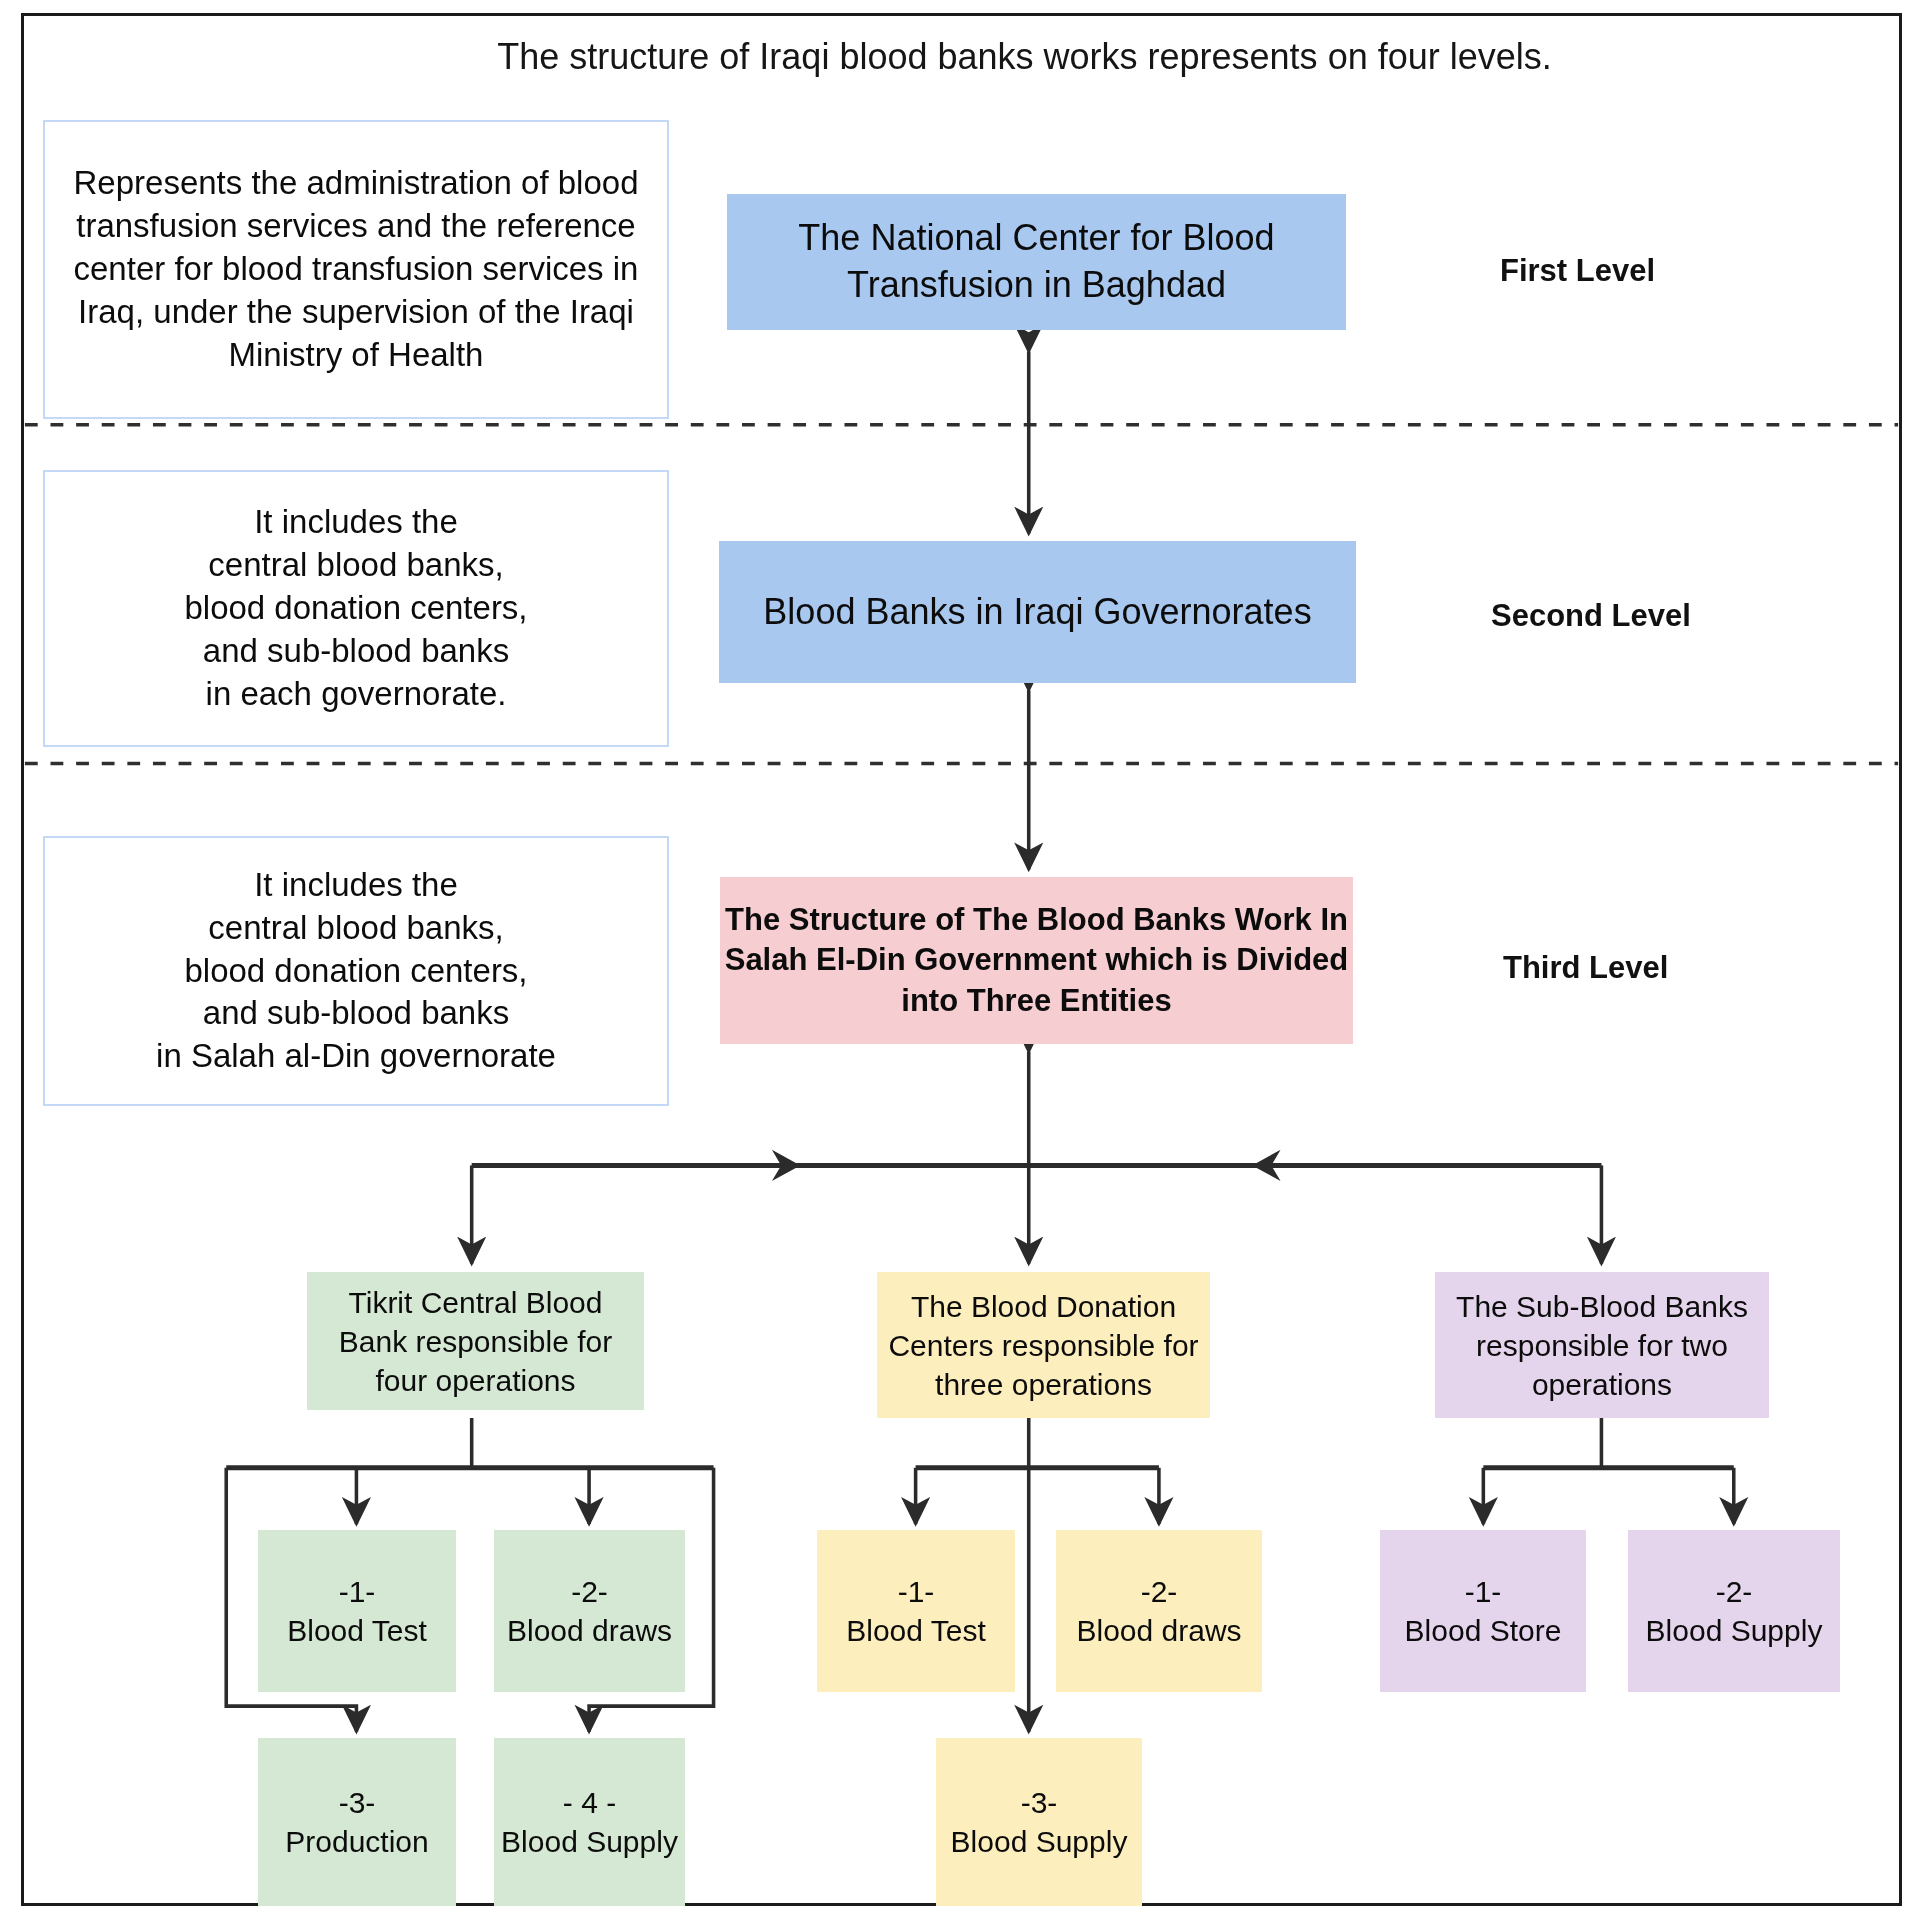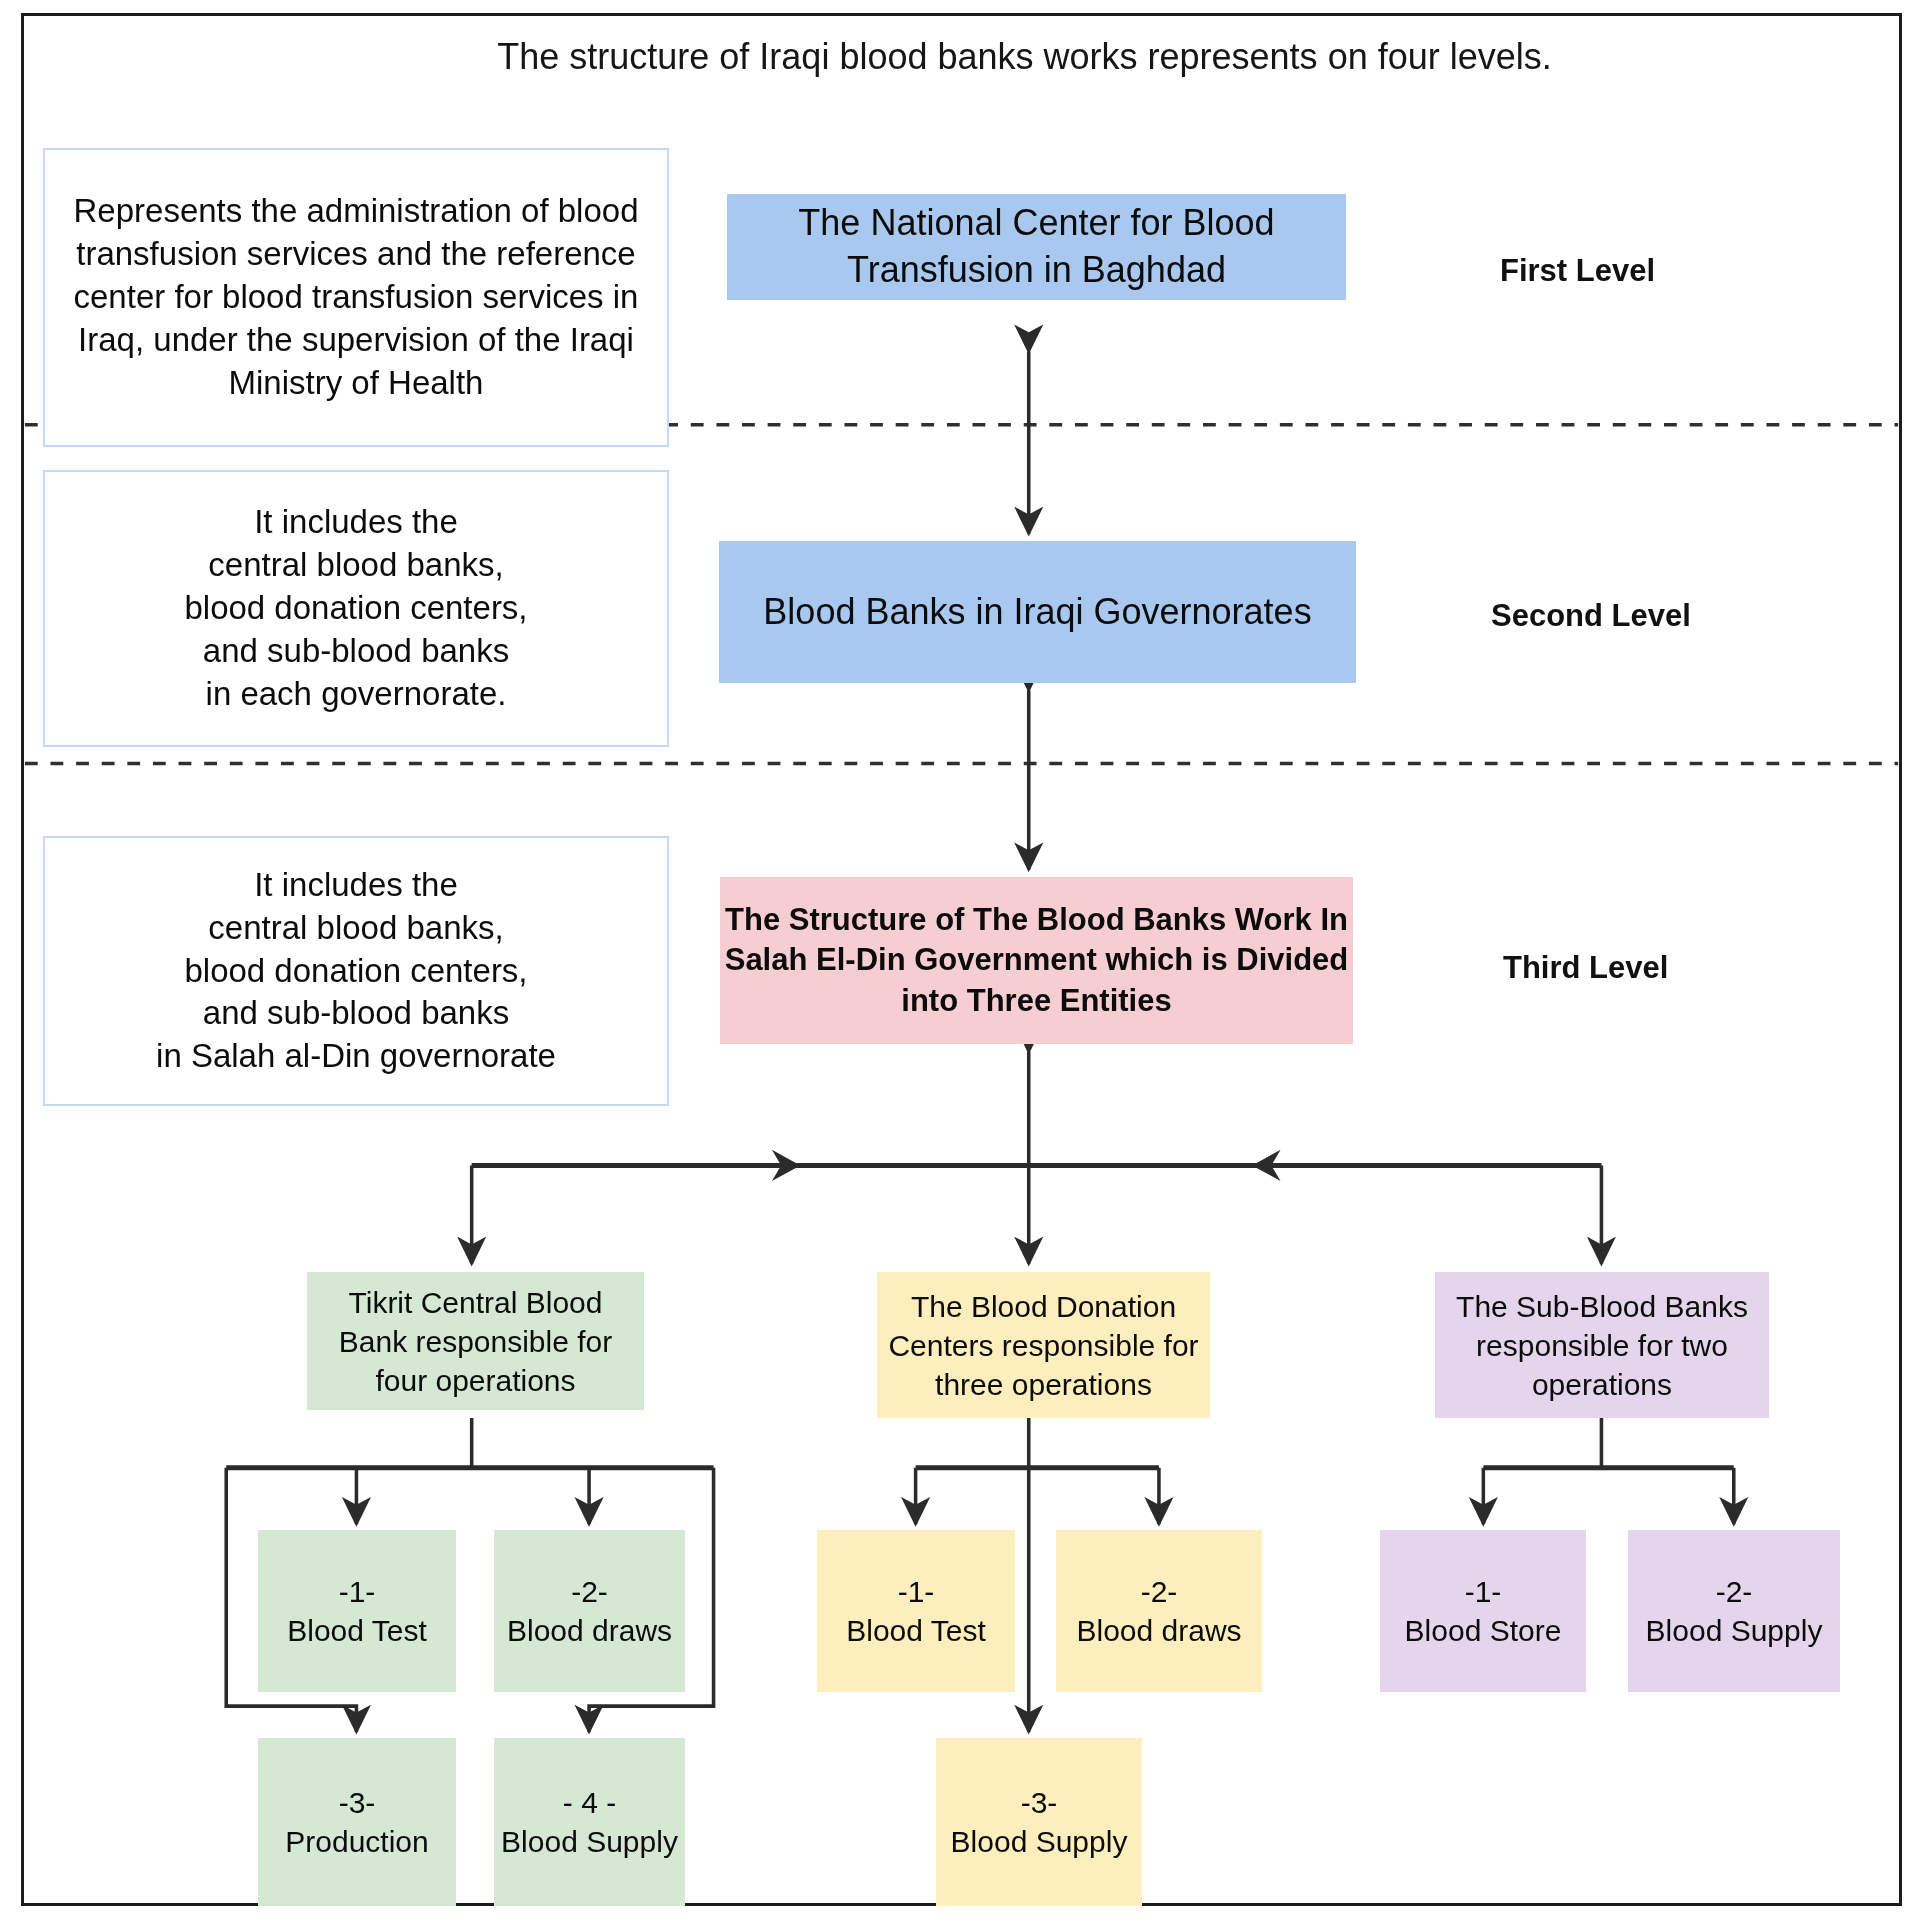--- a/index.html
+++ b/index.html
@@ -57,32 +57,32 @@
   }
 
   
   .callout {
     border: 2.1px solid #c3d9f5;
     background: #ffffff;
     font-size: 33px;
     padding: 8.5px 12.8px;
     line-height: 1.30;
   }
-  #callout1 { left: 43px;  top: 120px;  width: 626px; height: 299px; margin-top: 28px; }
+  #callout1 { left: 43px;  top: 120px;  width: 626px; height: 299px; }
   #callout2 { left: 43px;  top: 470px;  width: 626px; height: 277px; }
   #callout3 { left: 43px;  top: 836px; width: 626px; height: 270px; }
 
   
   .lvlbox {
     font-size: 36px;
     border: 0;
   }
   .blue   { background: #a8c8ef; }
   .pink   { background: #f6ced1; }
-  #box-national  { left: 727px; top: 194px;  width: 619px; height: 106px; }
+  #box-national  { left: 727px; top: 194px;  width: 619px; height: 136px; }
   #box-govbanks  { left: 719px; top: 541px;  width: 637px; height: 142px; }
   #box-salah     { left: 720px; top: 877px; width: 633px; height: 167px;
                    font-size: 31px; font-weight: bold; }
 
   
   .lvllabel {
     position: absolute;
     font-size: 31px;
     font-weight: bold;
     color: #111111;

